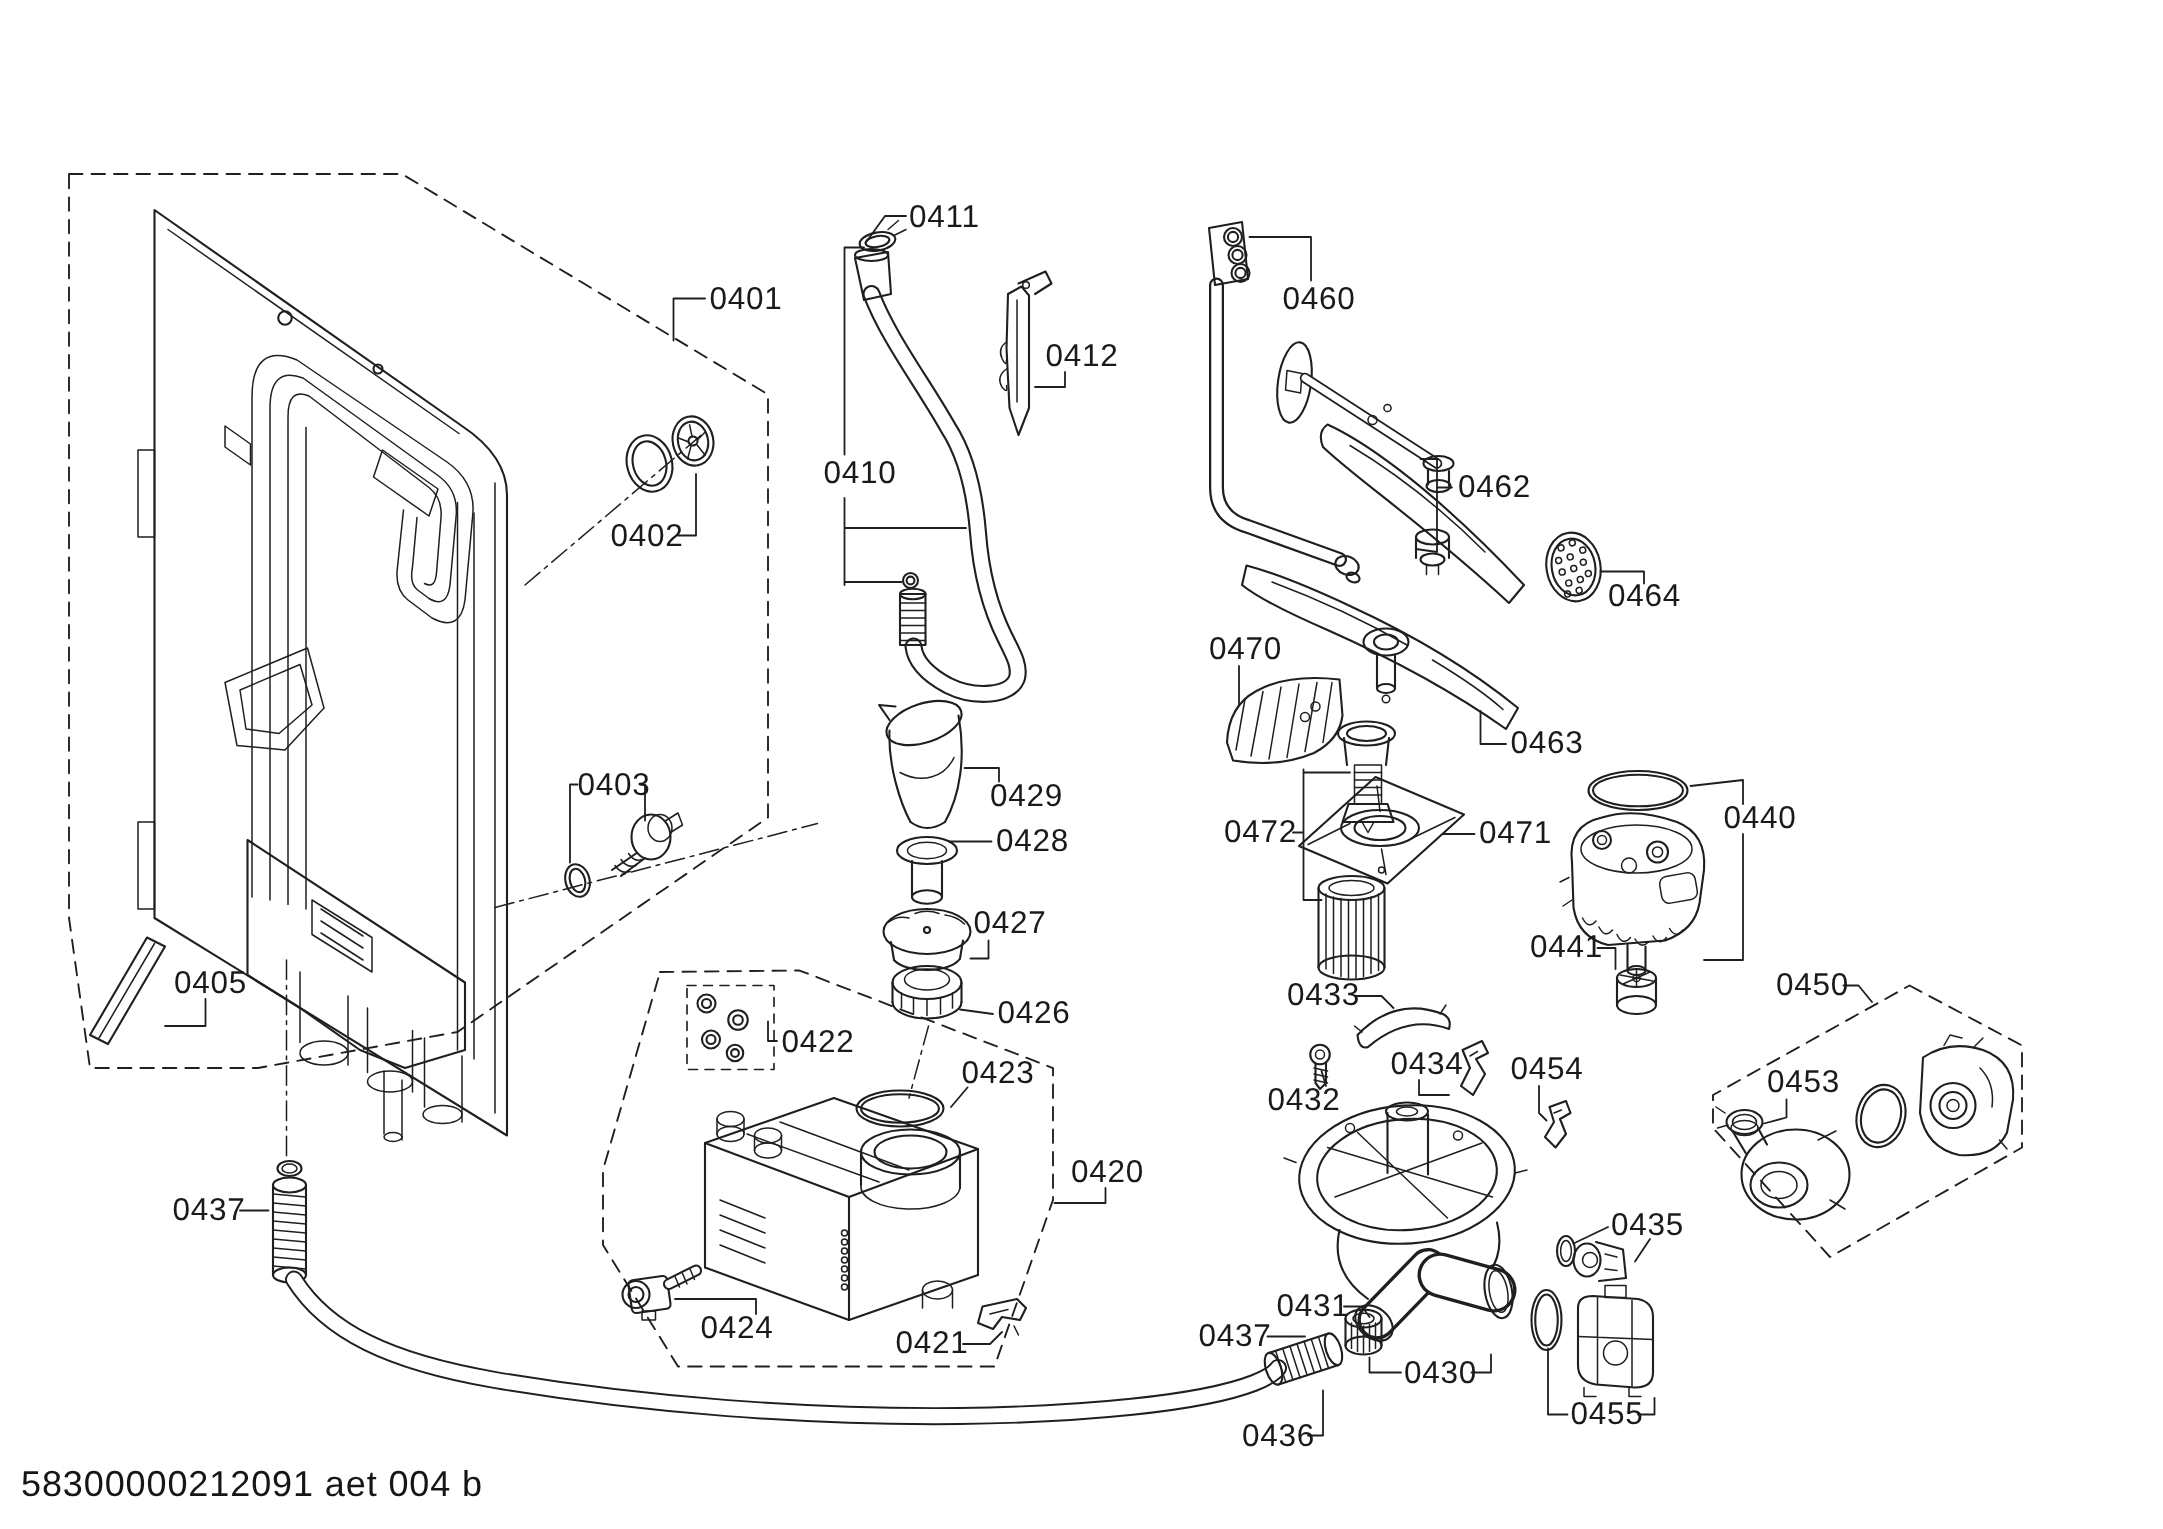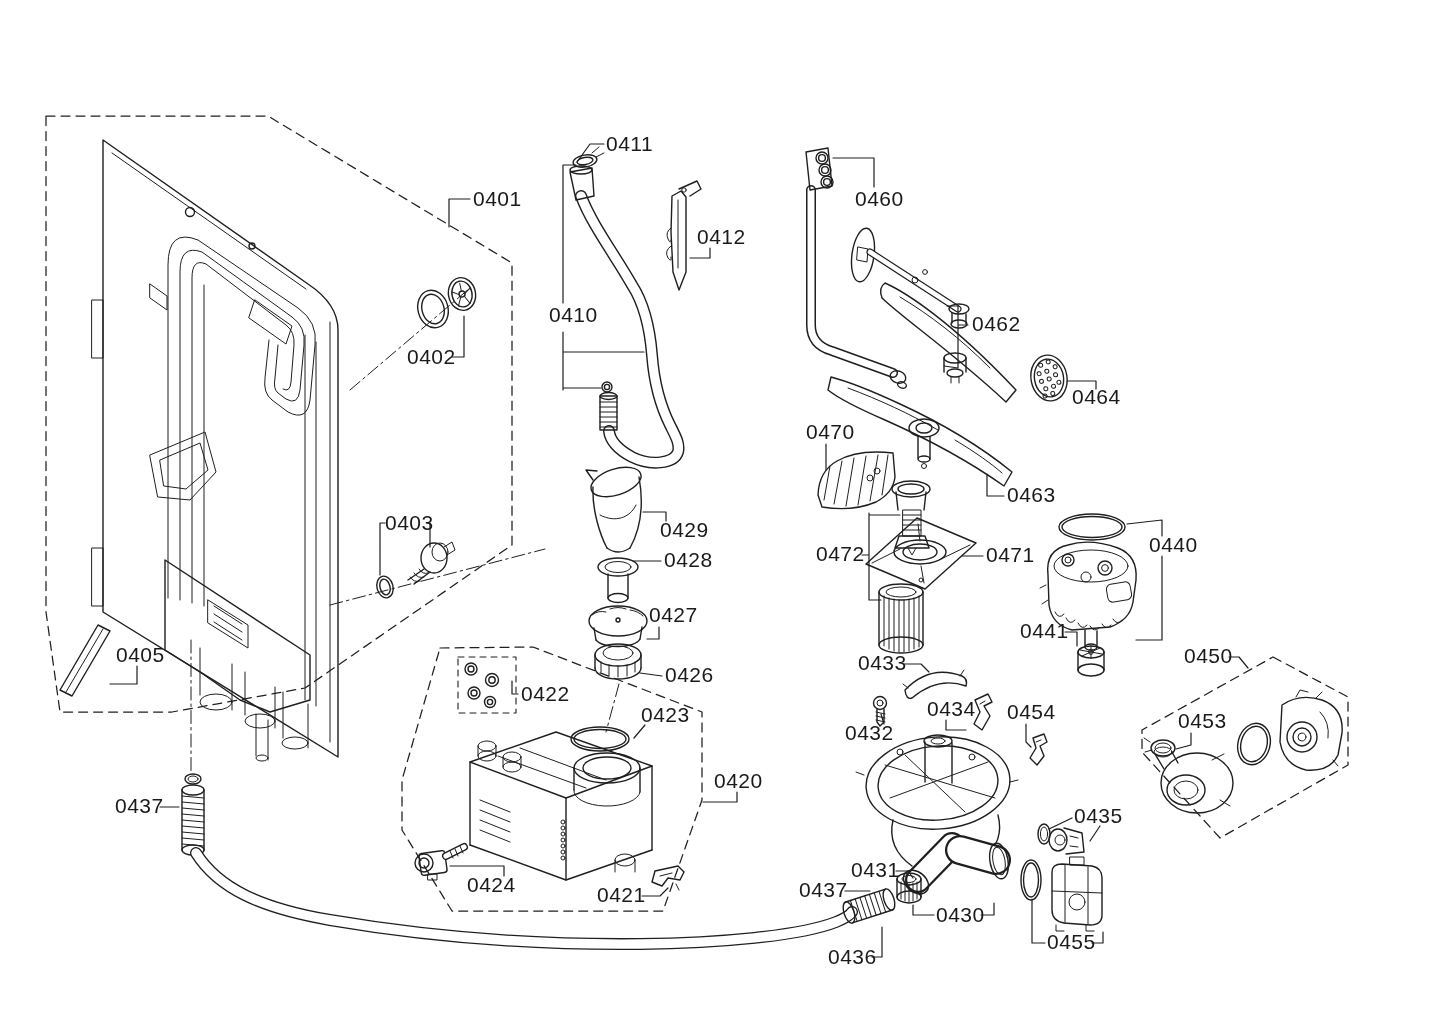--- a/index.html
+++ b/index.html
@@ -518,13 +518,14 @@
         <text x="851" y="877" class="part-label">0431</text>
         <text x="467" y="892" class="part-label">0424</text>
         <text x="799" y="897" class="part-label">0437</text>
         <text x="597" y="902" class="part-label">0421</text>
         <text x="936" y="922" class="part-label">0430</text>
         <text x="1047" y="949" class="part-label">0455</text>
         <text x="828" y="964" class="part-label">0436</text>
       </g>
 </svg>
 
+<div class="footer-text">58300000212091 aet 004 b</div>
 </div>
 
 </body></html>

